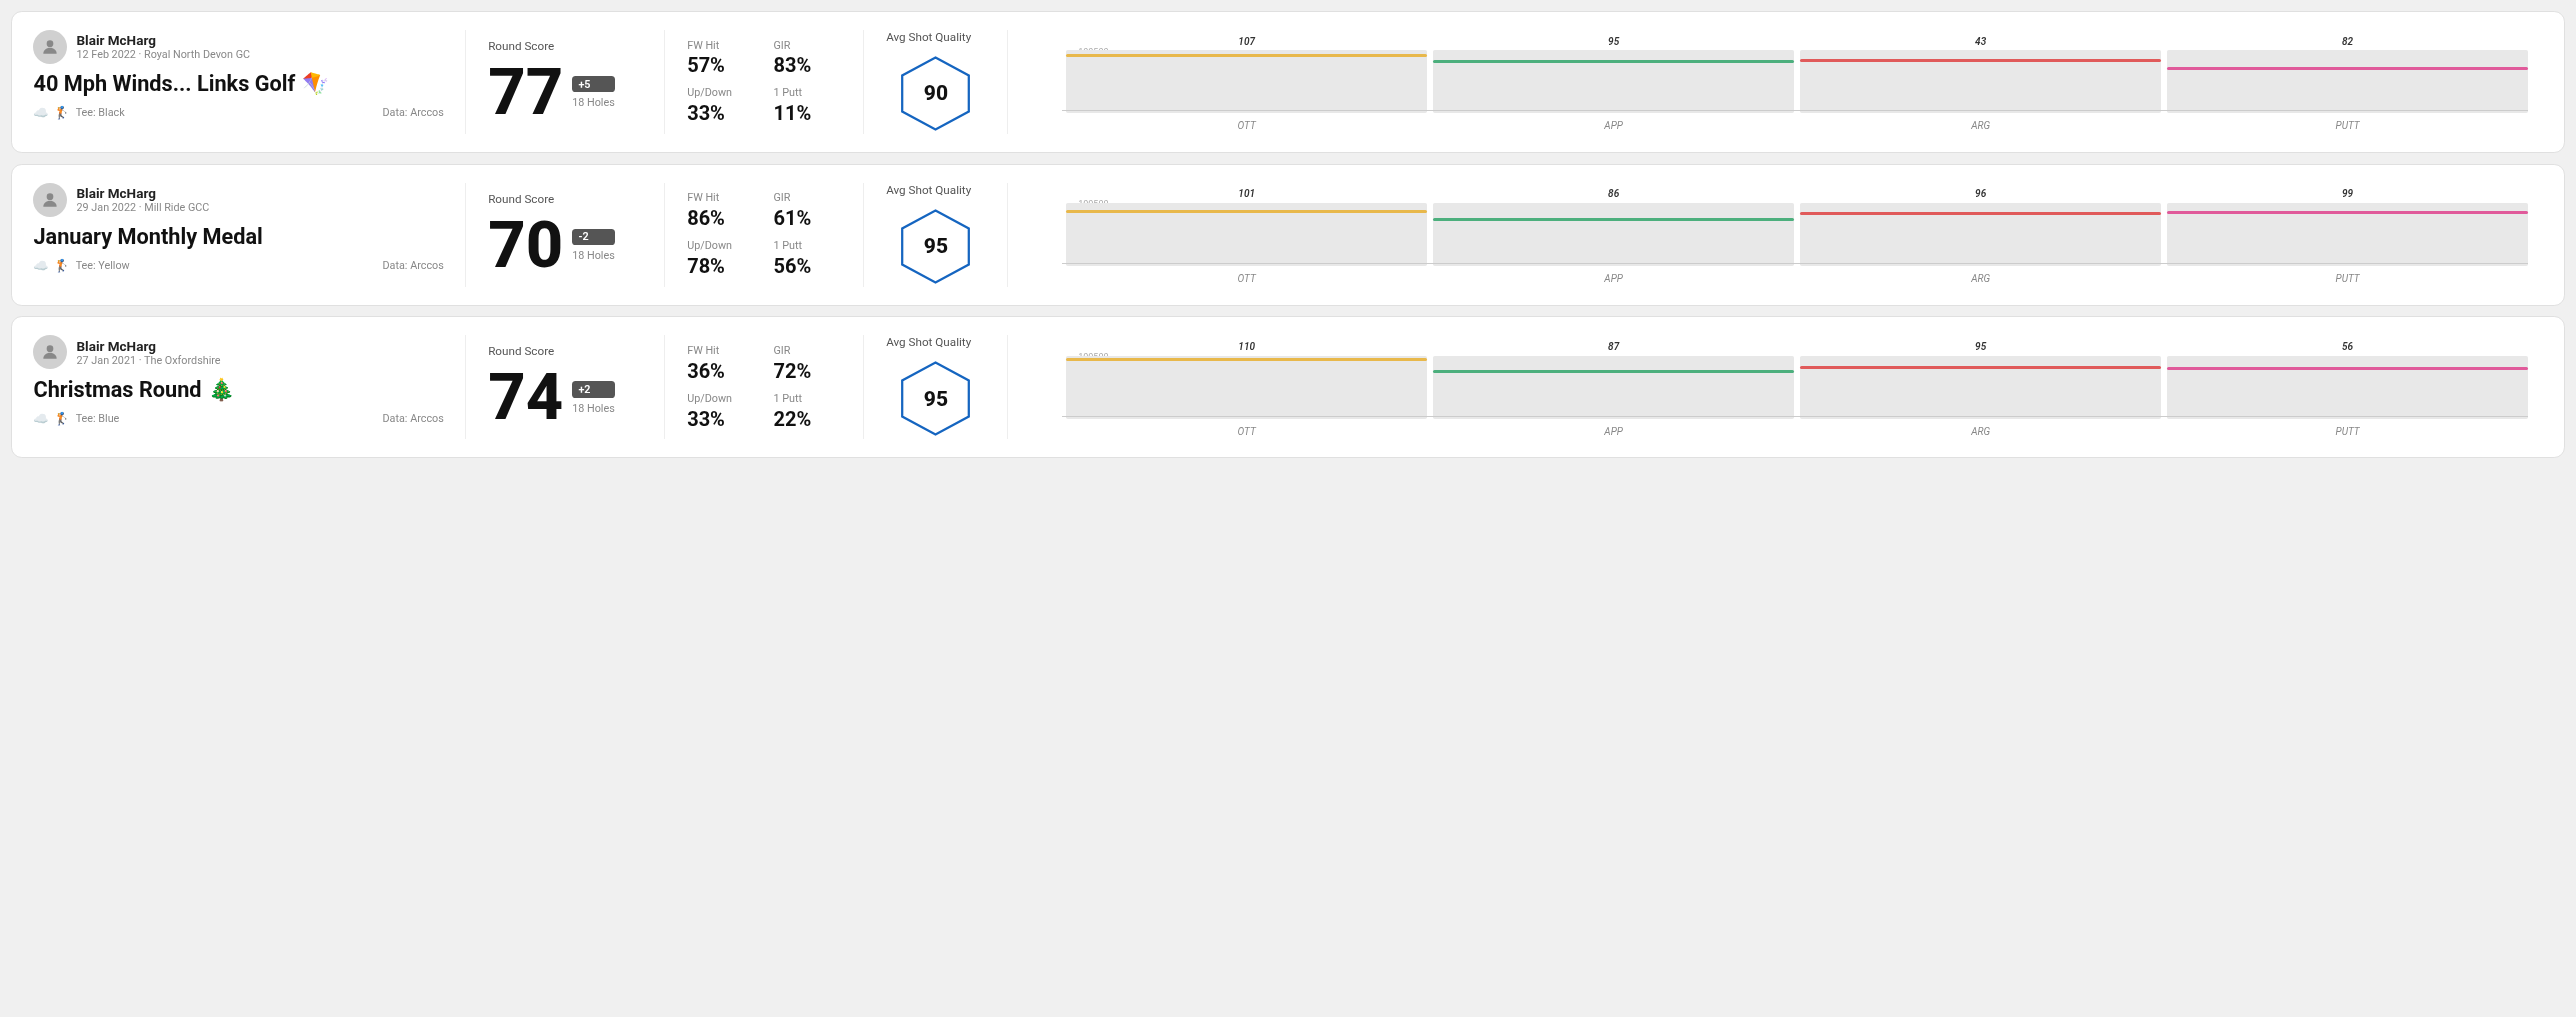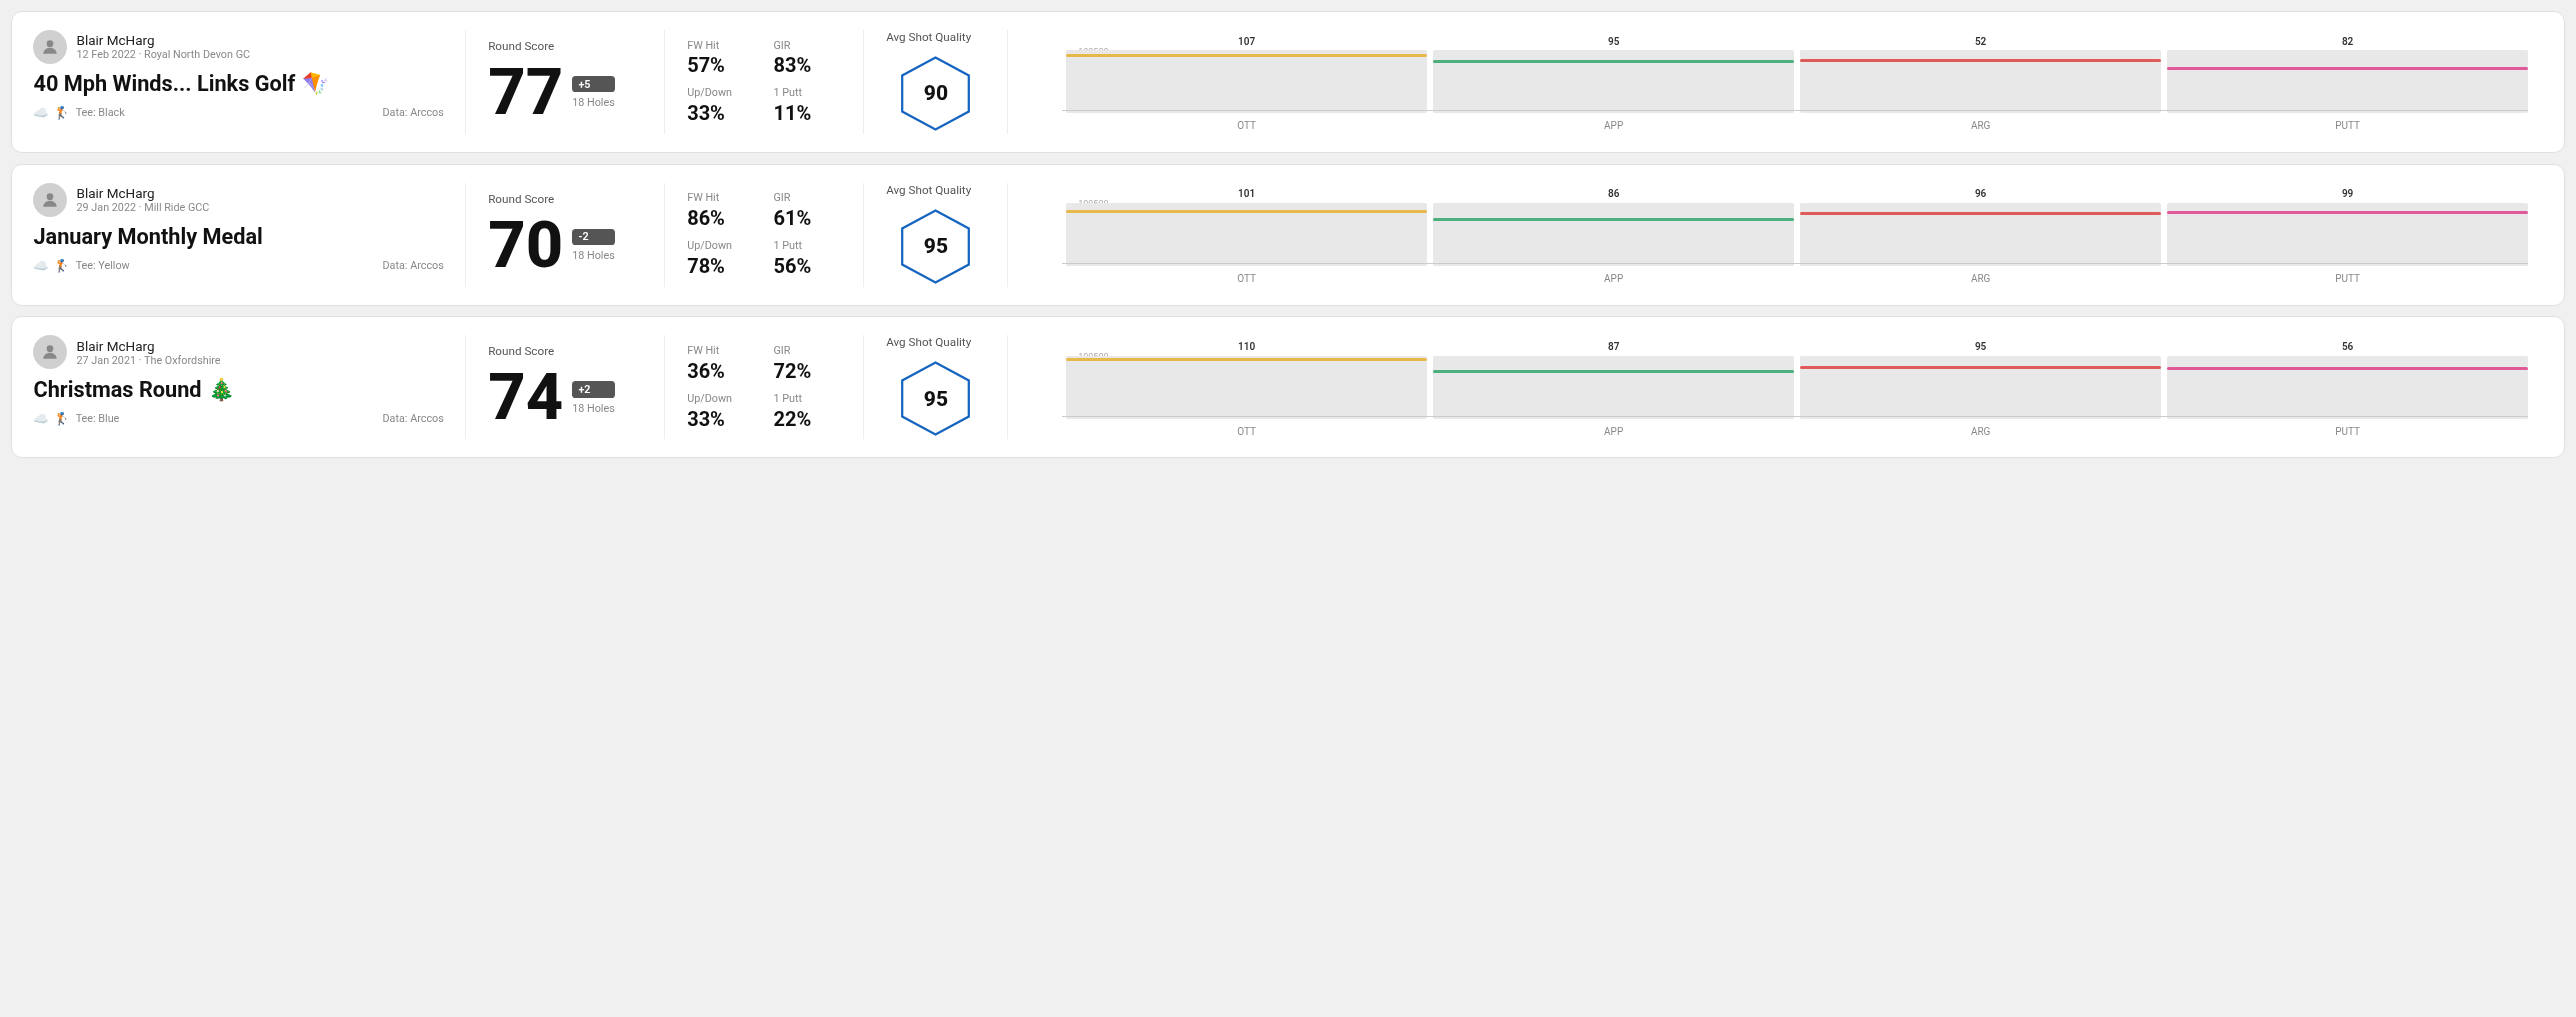--- a/index.html
+++ b/index.html
@@ -35,21 +35,21 @@
       height: 34px;
       border-radius: 50%;
       background: #d0d0d0;
       display: flex;
       align-items: center;
       justify-content: center;
       flex-shrink: 0;
     }
     .avatar svg { width: 20px; height: 20px; fill: #888; }
     .user-info { display: flex; flex-direction: column; }
-    .user-name { font-weight: 400; font-size: 13.5px; color: #222; }
+    .user-name { font-weight: 700; font-size: 13.5px; color: #222; }
     .user-meta { font-size: 10.8px; color: #888; }
     .round-title {
       font-size: 21.7px;
       font-weight: 700;
       color: #111;
       margin: 5.4px 0 9px 0;
       display: flex;
       align-items: center;
       gap: 7.2px;
     }
@@ -151,20 +151,21 @@
       display: flex;
       flex-direction: column;
       justify-content: center;
     }
     .bar-chart {
       display: flex;
       align-items: flex-end;
       gap: 6px;
       height: 99px;
       position: relative;
+      font-style: italic;
     }
     .chart-column {
       display: flex;
       flex-direction: column;
       align-items: center;
       gap: 3.6px;
       flex: 1;
     }
     .bar-value {
       font-size: 10px;
@@ -311,21 +312,21 @@
       <div class="chart-column">
         <span class="bar-value">95</span>
         <div class="bar-wrapper">
           <div class="bar-bg"></div>
           <div class="bar-colored-line" style="background:#4caf7d; bottom:50px; height:2.7px; position:absolute;"></div>
         </div>
         <span class="bar-label">APP</span>
       </div>
 
       <div class="chart-column">
-        <span class="bar-value">52</span>
+        <span class="bar-value">43</span>
         <div class="bar-wrapper">
           <div class="bar-bg"></div>
           <div class="bar-colored-line" style="background:#e05a5a; bottom:51px; height:2.7px; position:absolute;"></div>
         </div>
         <span class="bar-label">ARG</span>
       </div>
 
       <div class="chart-column">
         <span class="bar-value">82</span>
         <div class="bar-wrapper">

